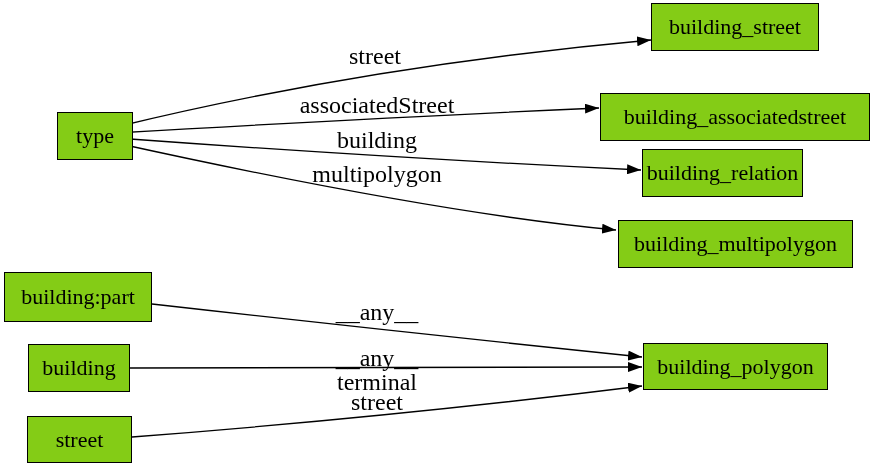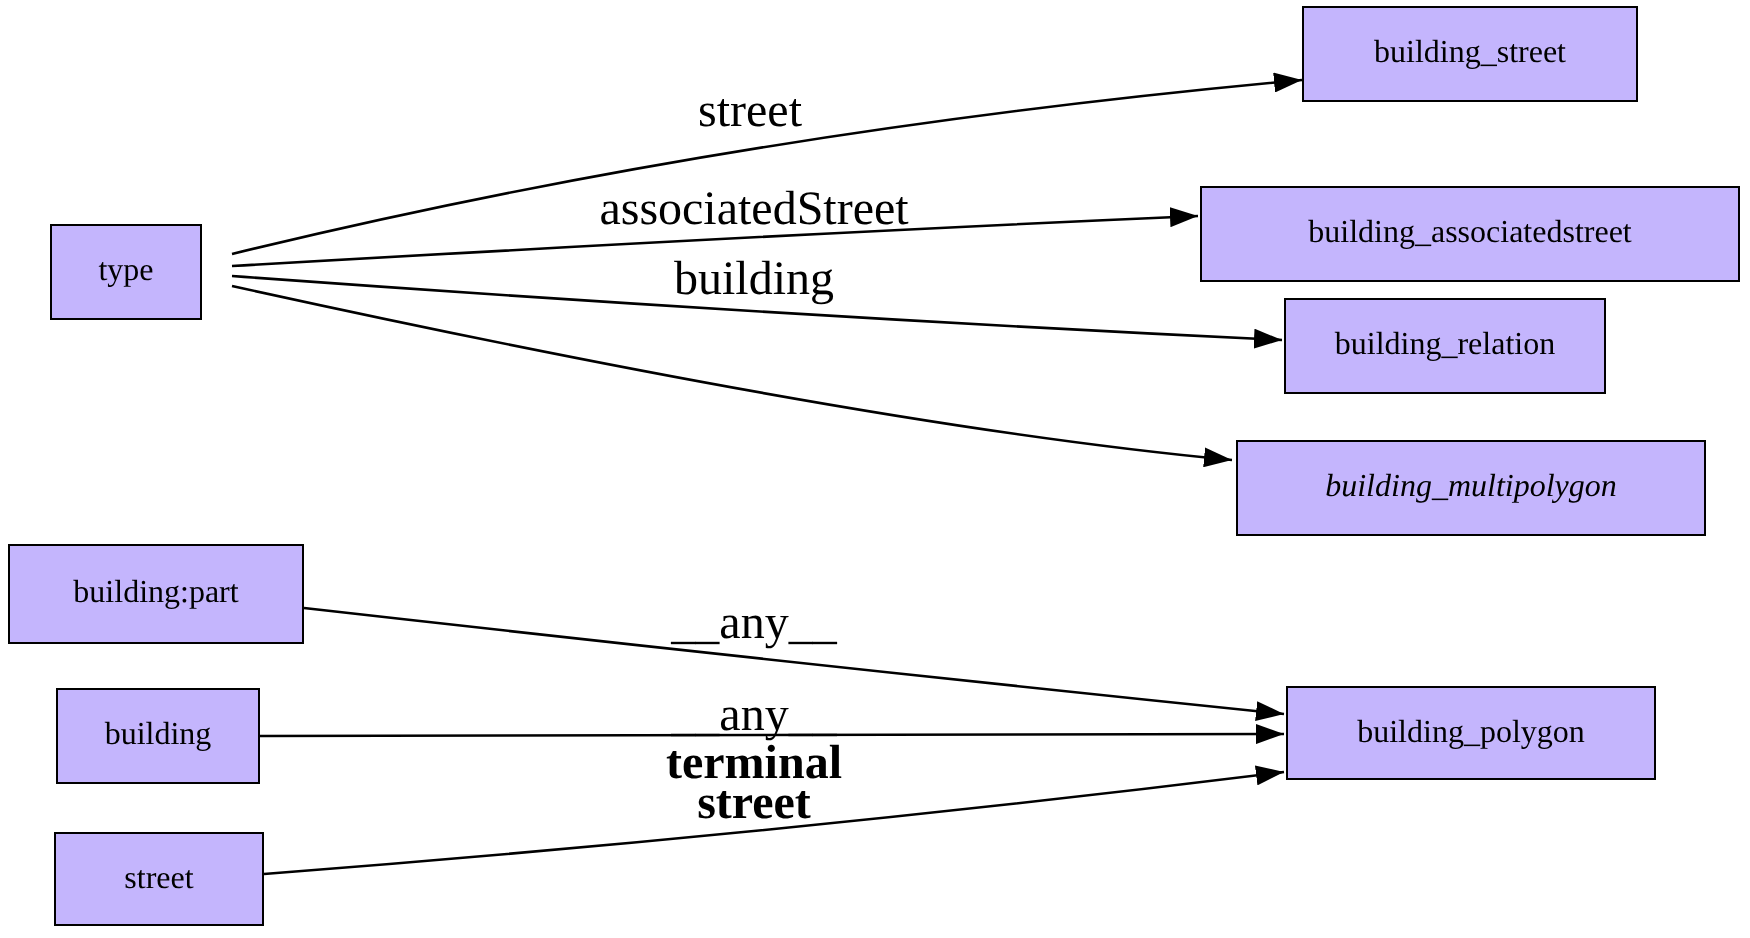--- a/index.html
+++ b/index.html
@@ -10,56 +10,56 @@
     font-family: "Liberation Serif", "DejaVu Serif", serif;
     color: #000000;
     overflow: hidden;
   }
   #canvas { position: absolute; left: 0; top: 0; width: 875px; height: 469px; }
   svg.edge-layer { position: absolute; left: 0; top: 0; z-index: 1; }
   .node {
     position: absolute;
     box-sizing: border-box;
     border: 1.5px solid #000000;
-    background: #c4b5fd;
+    background: #84cc16;
     display: flex;
     align-items: center;
     justify-content: center;
-    font-size: 16px;
+    font-size: 22px;
     line-height: 1;
     white-space: nowrap;
     z-index: 2;
   }
   .edge-label {
     position: absolute;
     transform: translate(-50%, -50%);
     font-size: 24px;
     line-height: 20px;
     white-space: nowrap;
     text-align: center;
     z-index: 3;
   }
   
-  #n-type            { left: 25px;  top: 112px; width: 76px;  height: 48px; }
+  #n-type            { left: 57px;  top: 112px; width: 76px;  height: 48px; }
   #n-street          { left: 651px; top: 3px;   width: 168px; height: 48px; }
   #n-assoc           { left: 600px; top: 93px;  width: 270px; height: 48px; }
   #n-relation        { left: 642px; top: 149px; width: 161px; height: 48px; }
-  #n-multipolygon    { left: 618px; top: 220px; width: 235px; height: 48px; font-style: italic; }
+  #n-multipolygon    { left: 618px; top: 220px; width: 235px; height: 48px; }
   #n-buildingpart    { left: 4px;   top: 272px; width: 148px; height: 50px; }
   #n-building        { left: 28px;  top: 344px; width: 102px; height: 48px; }
   #n-aeroway         { left: 27px;  top: 416px; width: 105px; height: 47px; }
   #n-polygon         { left: 643px; top: 343px; width: 185px; height: 47px; }
   
   #l-street       { left: 375px; top: 56px;  }
   #l-assoc        { left: 377px; top: 105px; }
   #l-building     { left: 377px; top: 140px; }
   #l-multipolygon { left: 377px; top: 174px; }
   #l-any1         { left: 377px; top: 312px; }
   #l-any2         { left: 377px; top: 358px; }
-  #l-term-hangar  { left: 377px; top: 392px; font-weight: bold; }
+  #l-term-hangar  { left: 377px; top: 392px; }
 </style>
 </head>
 <body>
 
 <div id="canvas">
 
   <svg class="edge-layer" width="875" height="469" viewBox="0 0 875 469" xmlns="http://www.w3.org/2000/svg">
     <defs>
       <marker id="arrow" viewBox="0 0 14 10" refX="14" refY="5" markerWidth="14" markerHeight="10" markerUnits="userSpaceOnUse" orient="auto">
         <path d="M0,0 L14,5 L0,10 z" fill="#000000"></path>
@@ -100,20 +100,21 @@
   <div class="node" id="n-aeroway">
     <span>street</span>
   </div>
   <div class="node" id="n-polygon">
     <span>building_polygon</span>
   </div>
 
   <div class="edge-label" id="l-street">street</div>
   <div class="edge-label" id="l-assoc">associatedStreet</div>
   <div class="edge-label" id="l-building">building</div>
+  <div class="edge-label" id="l-multipolygon">multipolygon</div>
   <div class="edge-label" id="l-any1">__any__</div>
   <div class="edge-label" id="l-any2">__any__</div>
   <div class="edge-label" id="l-term-hangar">
     <div>terminal</div>
     <div>street</div>
   </div>
 
 </div>
 
 </body></html>

